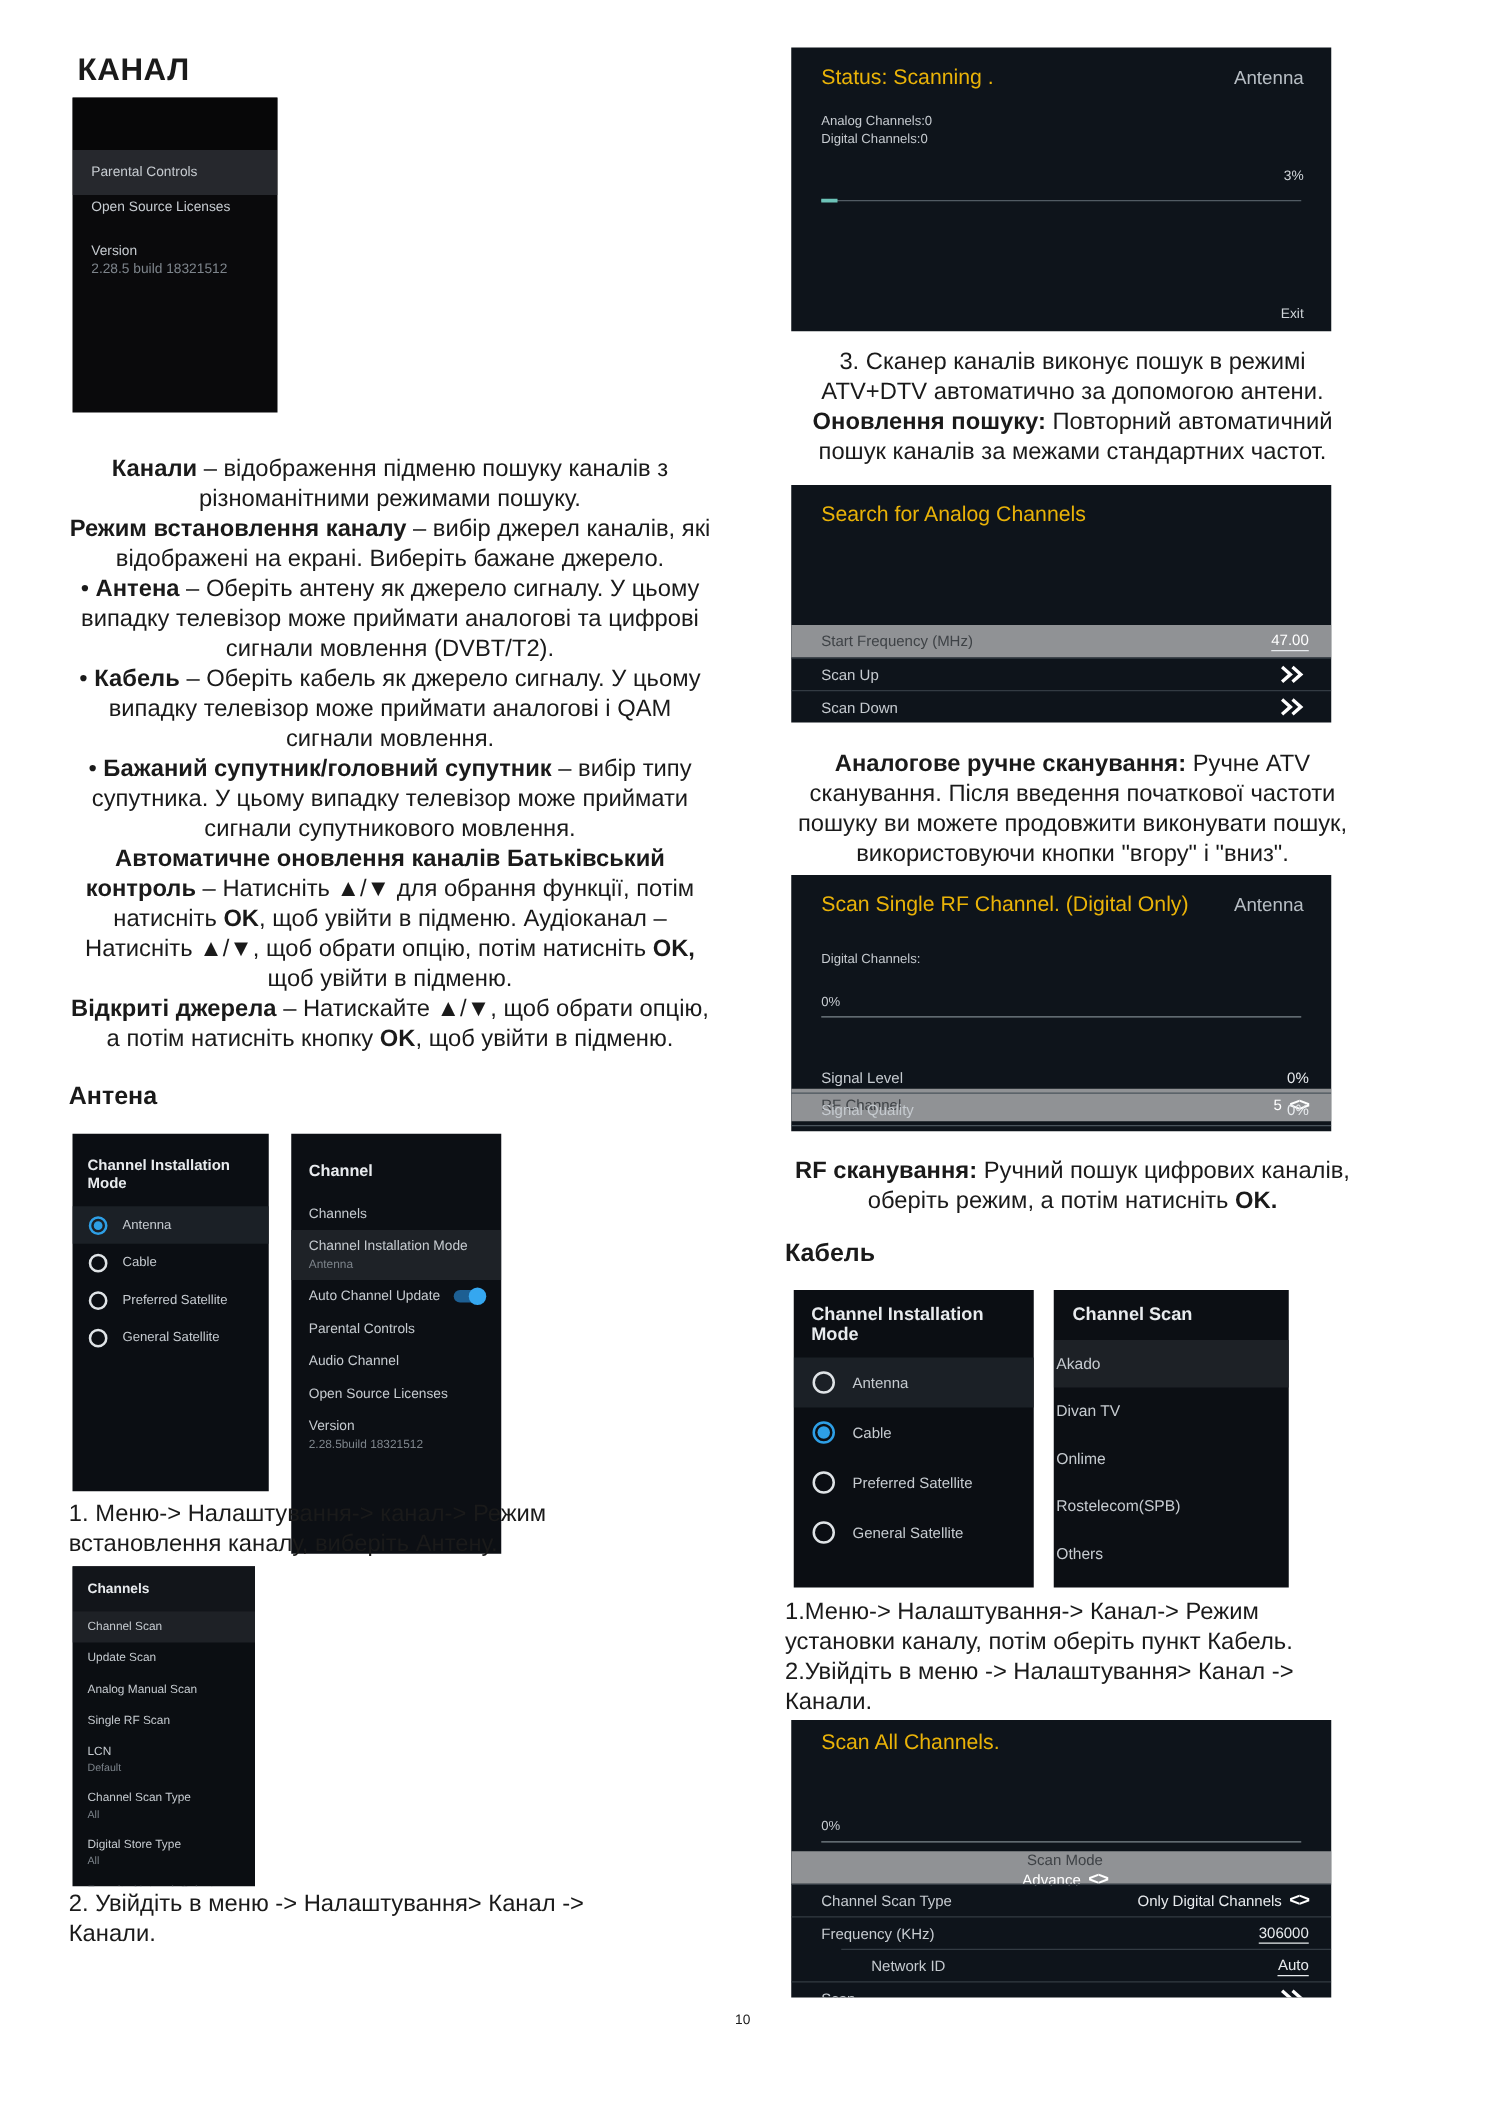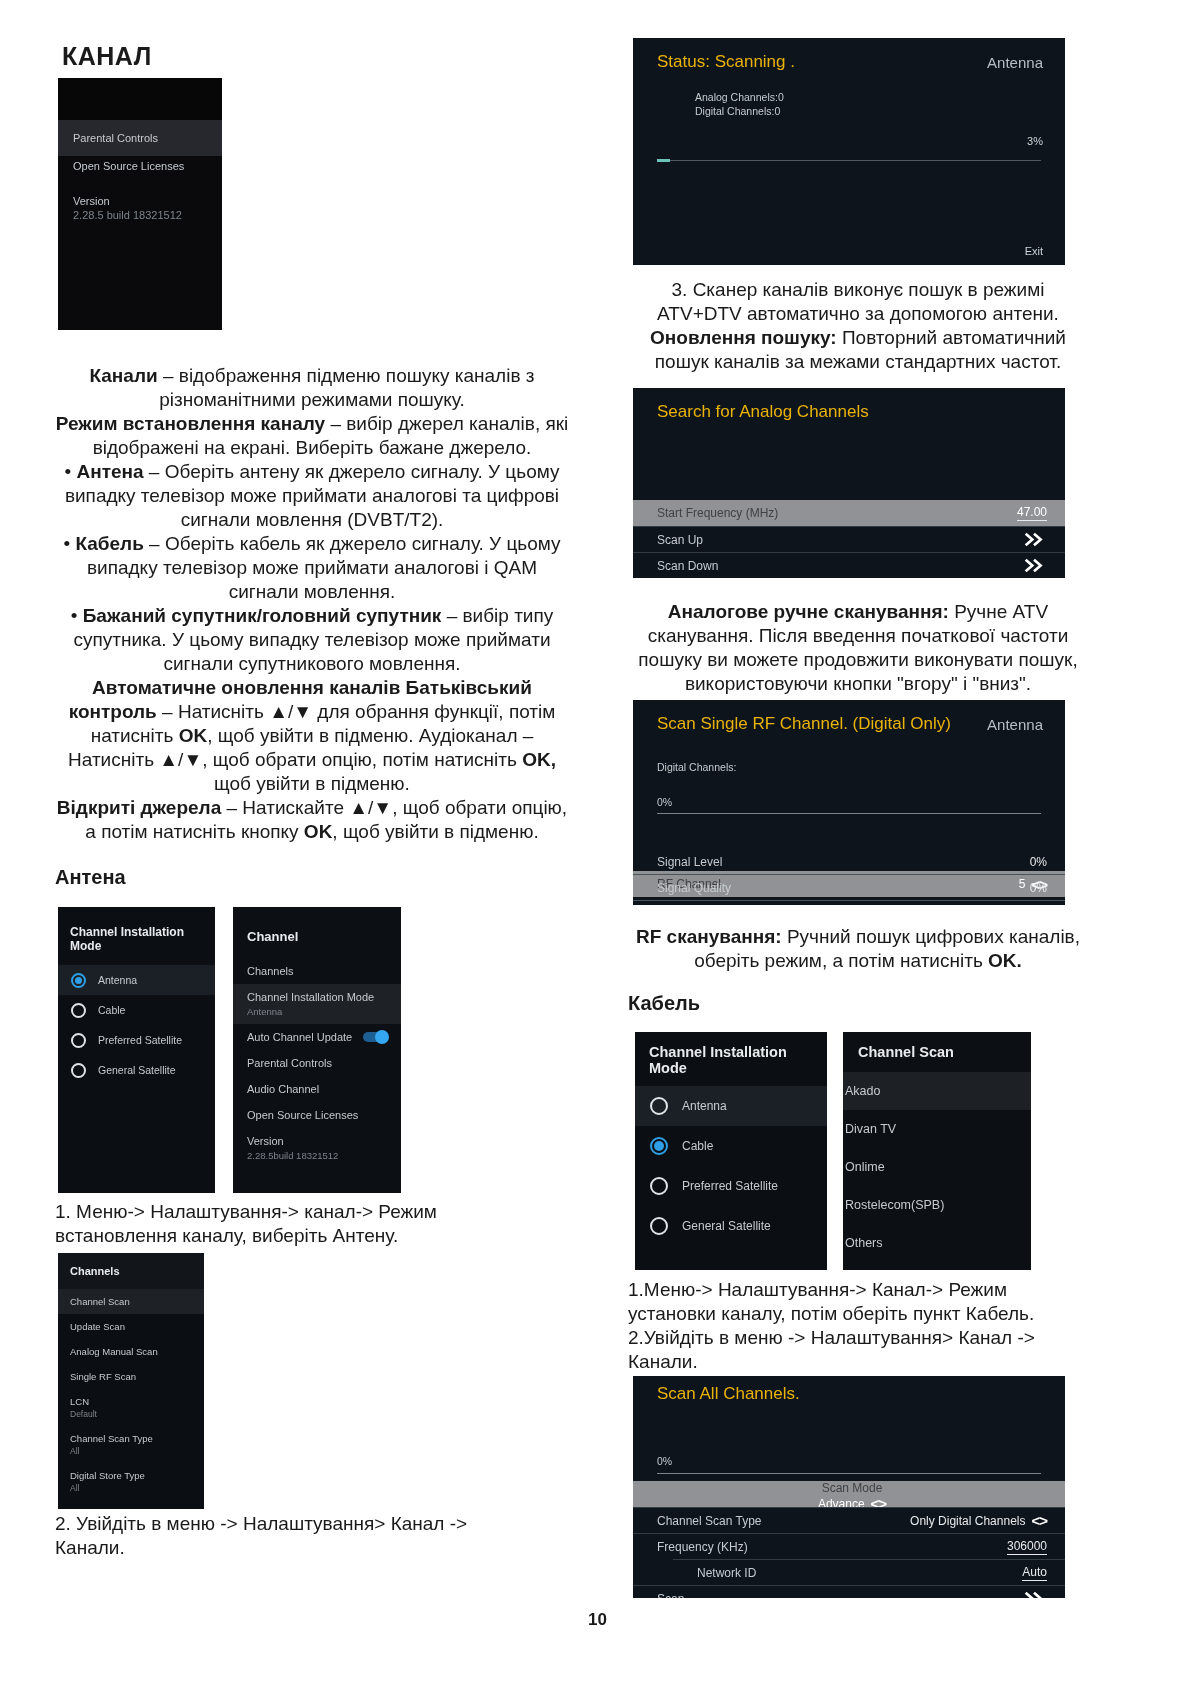--- a/index.html
+++ b/index.html
@@ -7,21 +7,21 @@
        font-family:"Liberation Sans", sans-serif;color:#1a1a1a;}
   .abs{position:absolute;}
   h1,h2,p{margin:0;}
 
   
   .sec-title{font-size:25px;font-weight:bold;letter-spacing:.5px;}
   .sub-title{font-size:20px;font-weight:bold;}
   .bodytext{font-size:19px;line-height:24px;text-align:center;}
   .bodytext p{margin:0;}
   .caption{font-size:19px;line-height:24px;}
-  .pageno{font-size:17px;font-weight:bold;}
+  .pageno{font-size:11px;}
 
   
   .shot{position:absolute;overflow:hidden;color:#c6cbd0;}
   .shot .ttl{color:#eab308;font-weight:400;}
   .shot .src{color:#b7bec4;}
   .shot .dim{color:#7d848b;}
 
   
   .shotA{background:#0a0a0c;font-size:11px;}
   .shotA .topband{position:absolute;left:0;top:0;right:0;height:42px;background:#070708;}
@@ -137,21 +137,21 @@
   <div class="rrow">
     <span class="radio off"></span>
     <span>Preferred Satellite</span>
   </div>
   <div class="rrow">
     <span class="radio off"></span>
     <span>General Satellite</span>
   </div>
 </div>
 
-<div class="shot shotC" style="left:233px;top:907px;width:168px;height:286px;">
+<div class="shot shotC" style="left:233px;top:907px;width:168px;height:336px;">
   <div class="hdr">Channel</div>
   <div class="row">Channels</div>
   <div class="row hl">
     <div>Channel Installation Mode</div>
     <div class="sub">Antenna</div>
   </div>
   <div class="row">
     <span class="togglewrap"><span class="toggle"></span></span>
     <span>Auto Channel Update</span>
   </div>
@@ -185,21 +185,21 @@
     <div class="sub">All</div>
   </div>
   <div class="row dimrow">Favorite Network Select</div>
 </div>
 
 <p class="abs caption" style="left:55px;top:1512px;width:440px;">2. Увійдіть в меню -&gt; Налаштування&gt; Канал -&gt; Канали.</p>
 
 <div class="shot scanshot" style="left:633px;top:38px;width:432px;height:227px;">
   <div class="ttl">Status: Scanning .</div>
   <div class="src">Antenna</div>
-  <div class="smalltxt" style="top:52px;margin-left:38px;">
+  <div class="smalltxt" style="top:52px;">
     <div>Analog Channels:0</div>
     <div>Digital Channels:0</div>
   </div>
   <div class="pct" style="top:97px;">3%</div>
   <div class="pline" style="top:122px;"></div>
   <div class="pfill" style="top:121px;"></div>
   <div class="exit">Exit</div>
 </div>
 
 <div class="abs bodytext" style="left:628px;top:278px;width:460px;">

